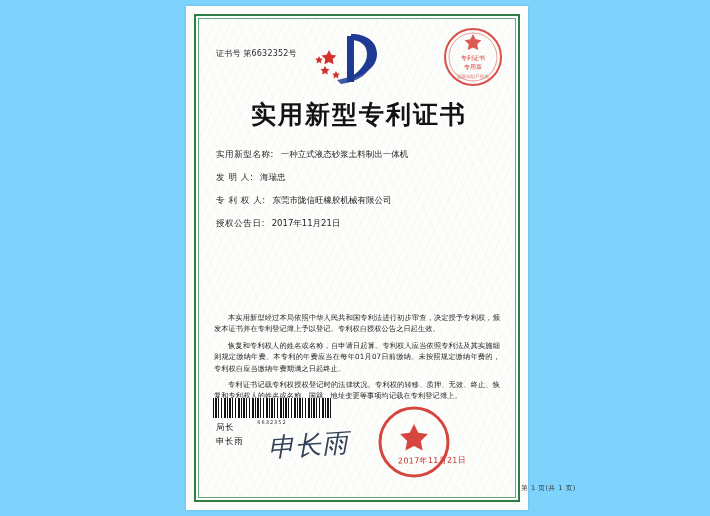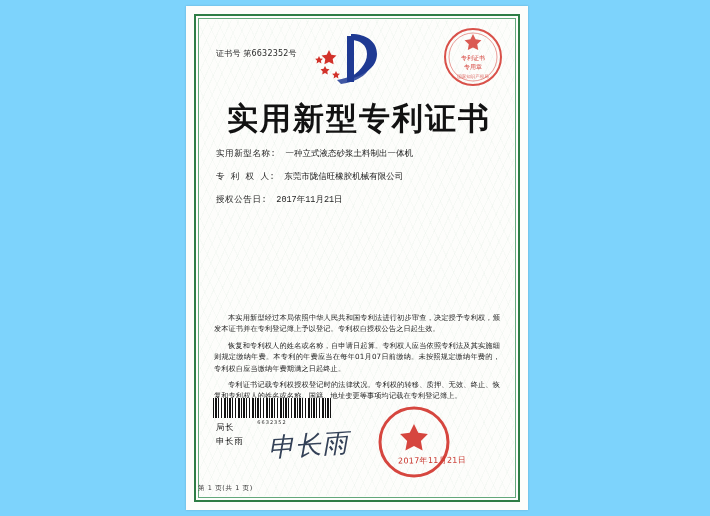--- a/index.html
+++ b/index.html
@@ -94,34 +94,33 @@
     height: 62px;
   }
 
   
   .title {
     position: absolute;
     left: 198px;
     top: 98px;
     width: 322px;
     text-align: center;
-    font-size: 31px;
+    font-size: 25px;
     font-weight: bold;
     color: #121212;
     letter-spacing: 2px;
     font-family: "DejaVu Sans", "Liberation Sans", sans-serif;
   }
 
   
   .fields {
     position: absolute;
     left: 198px;
     top: 148px;
     width: 318px;
-    font-family: Liberation Mono, monospace;
   }
   .field-row {
     display: block;
     font-size: 8.5px;
     color: #1d1d1d;
     padding: 0 0 0 18px;
     margin-bottom: 11px;
     white-space: nowrap;
     line-height: 12px;
   }
@@ -218,21 +217,21 @@
     white-space: nowrap;
     transform: rotate(-1deg);
   }
 
   
   .footer {
     position: absolute;
     left: 198px;
     top: 484px;
     width: 378px;
-    text-align: left;
+    text-align: right;
     font-size: 6.5px;
     color: #333;
     letter-spacing: 0.6px;
   }
 </style>
 </head>
 <body>
 
 <div id="page">
 
@@ -269,20 +268,24 @@
   </div>
 
   <div class="title">实用新型专利证书</div>
 
   <div class="fields">
     <div class="field-row">
       <span class="field-label">实用新型名称:</span>
       <span class="field-value">一种立式液态砂浆土料制出一体机</span>
     </div>
     <div class="field-row">
+      <span class="field-label">发  明  人:</span>
+      <span class="field-value">海瑞忠</span>
+    </div>
+    <div class="field-row">
       <span class="field-label">专 利 权 人:</span>
       <span class="field-value">东莞市陇信旺橡胶机械有限公司</span>
     </div>
     <div class="field-row">
       <span class="field-label">授权公告日:</span>
       <span class="field-value">2017年11月21日</span>
     </div>
   </div>
 
   <div class="body-text">

